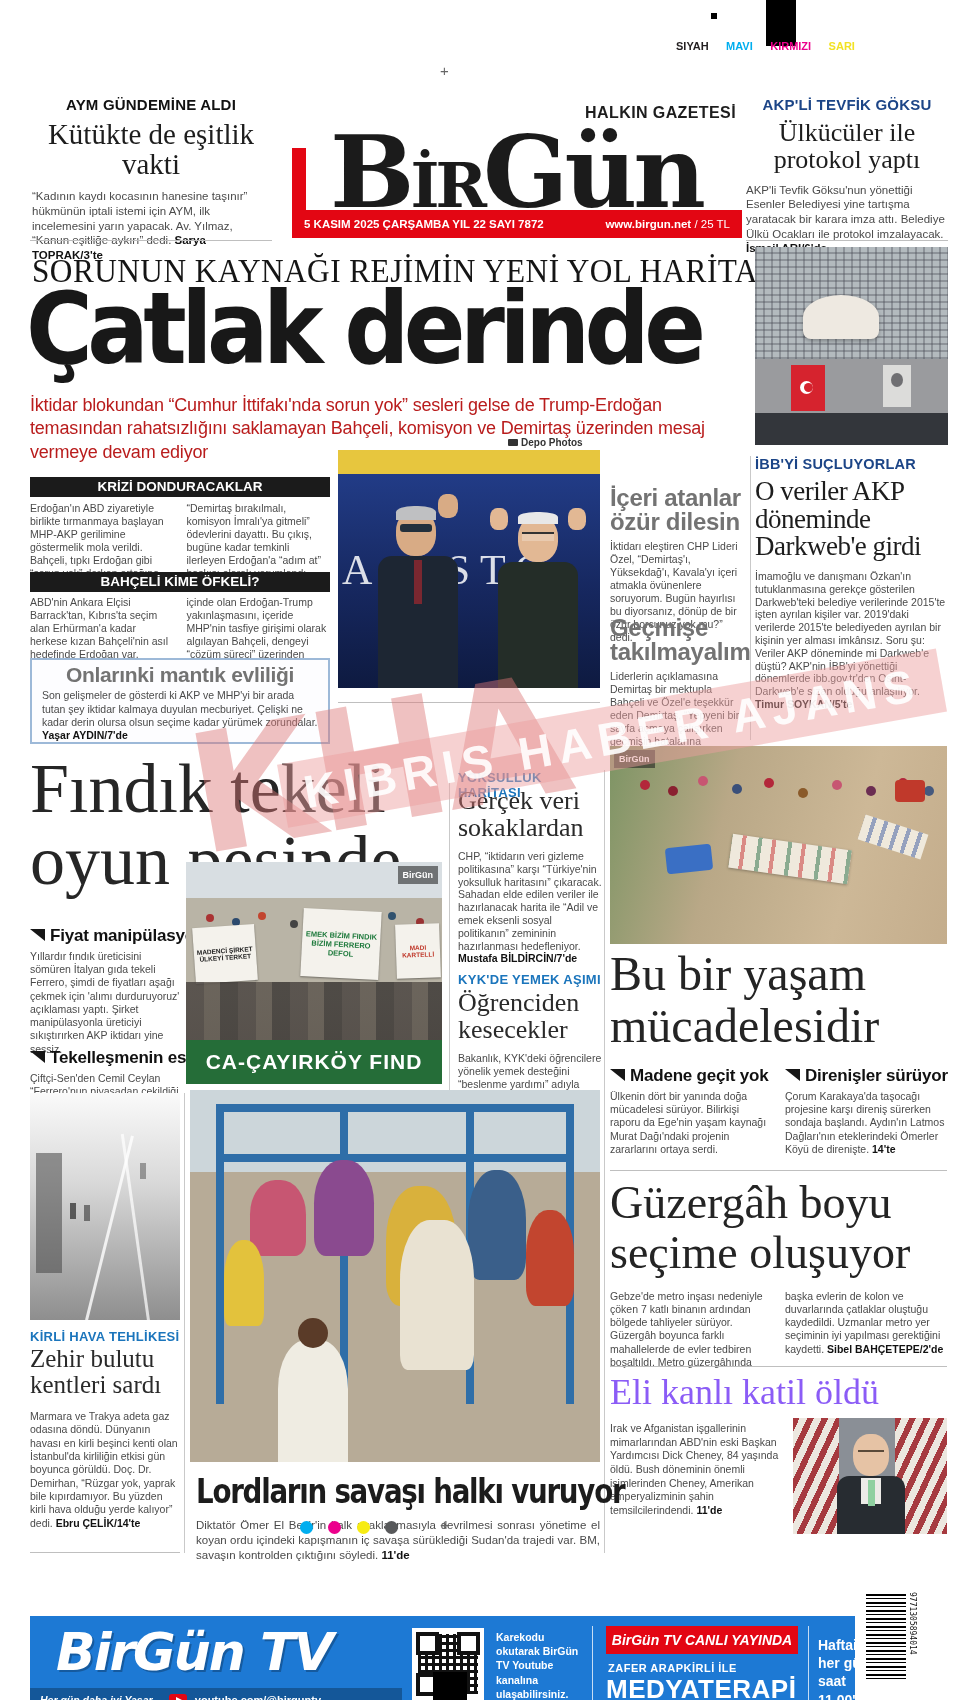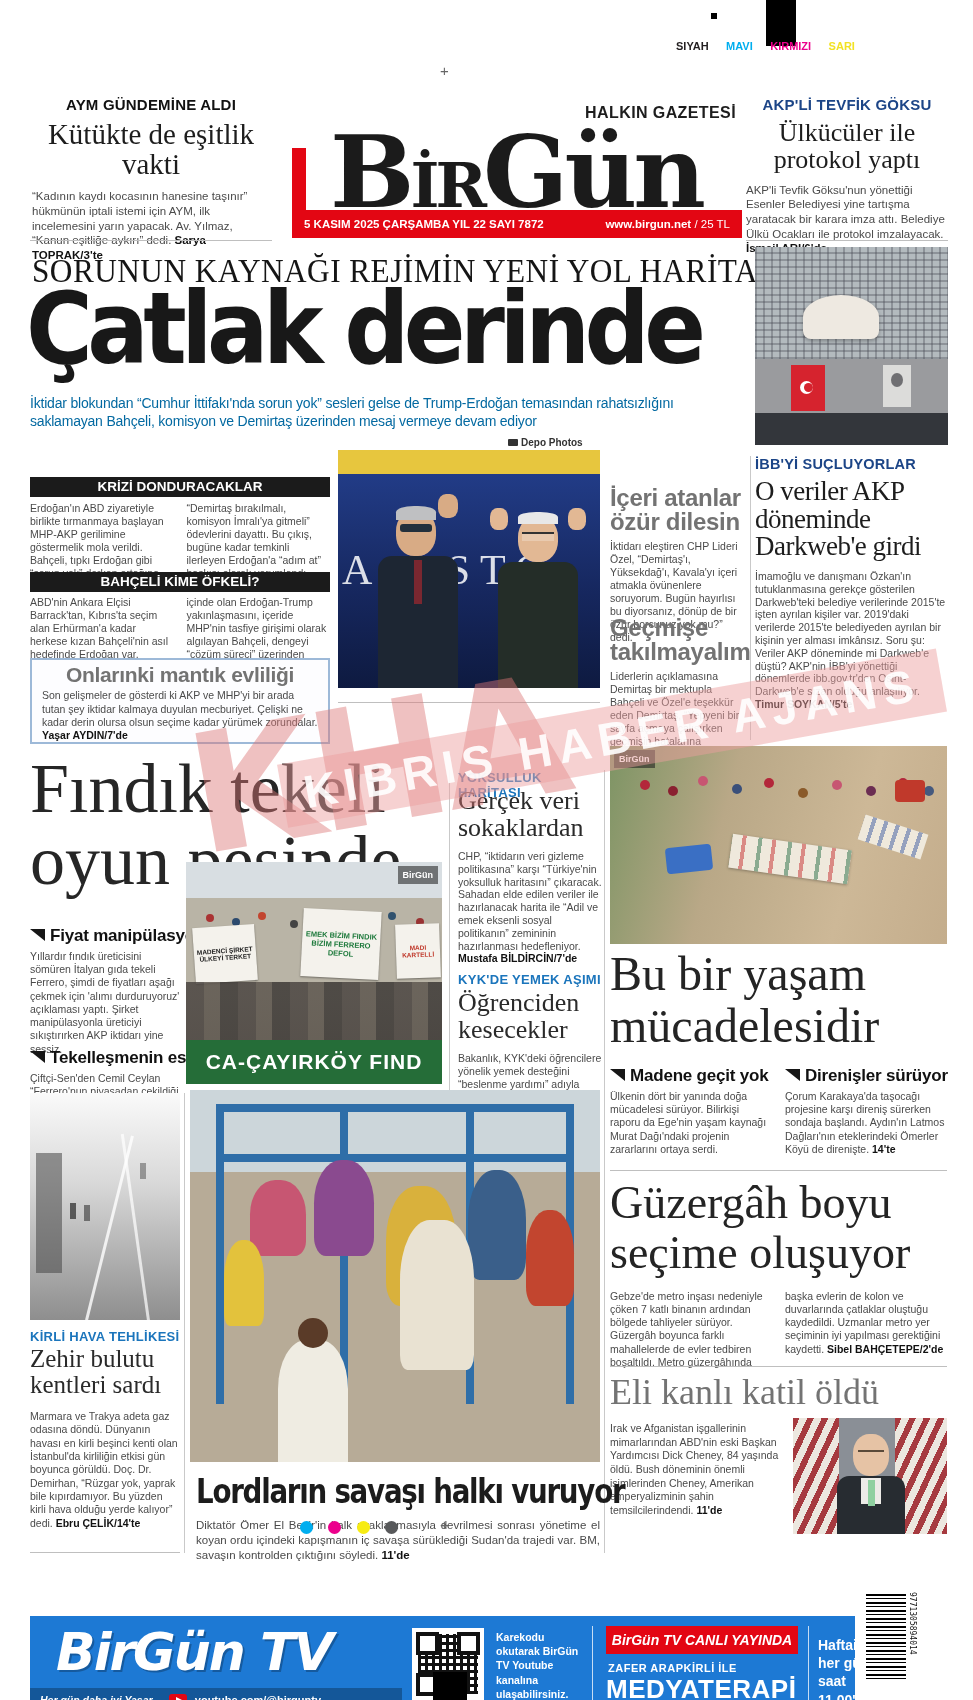--- a/index.html
+++ b/index.html
@@ -81,21 +81,21 @@
     <div class="kick navykick" style="font-size:15px;text-align:center;">AKP'Lİ TEVFİK GÖKSU</div>
     <div class="serifH" style="font-size:26px;line-height:1.05;text-align:center;margin-top:6px;">Ülkücüler ile protokol yaptı</div>
     <p class="body" style="margin:9px 0 0;font-size:11.5px;">
       <span>AKP'li Tevfik Göksu'nun yönettiği Esenler Belediyesi yine tartışma yaratacak bir karara imza attı. Belediye Ülkü Ocakları ile protokol imzalayacak. </span><span class="byline">İsmail ARI/6'da</span>
     </p>
   </div>
   <div class="hr" style="left:746px;top:240px;width:202px;"></div>
 
   <div class="abs serifH" style="left:32px;top:252px;width:712px;font-size:34px;white-space:nowrap;transform:scaleX(.92);transform-origin:left top;letter-spacing:.5px;color:#151515;">SORUNUN KAYNAĞI REJİMİN YENİ YOL HARİTASI</div>
   <div class="abs" style="left:26px;top:282px;width:740px;font-family:'DejaVu Sans',sans-serif;font-weight:bold;font-size:99px;line-height:.95;letter-spacing:-6px;transform:scaleX(.92);transform-origin:left top;color:#181818;white-space:nowrap;">Çatlak derinde</div>
-  <div class="abs" style="left:30px;top:394px;width:714px;font-size:14px;line-height:1.3;color:#0369a1;letter-spacing:-.2px;">İktidar blokundan “Cumhur İttifakı'nda sorun yok” sesleri gelse de Trump-Erdoğan temasından rahatsızlığını saklamayan Bahçeli, komisyon ve Demirtaş üzerinden mesaj vermeye devam ediyor</div>
+  <div class="abs" style="left:30px;top:394px;width:714px;font-size:18px;line-height:1.3;color:#b91c1c;letter-spacing:-.2px;">İktidar blokundan “Cumhur İttifakı'nda sorun yok” sesleri gelse de Trump-Erdoğan temasından rahatsızlığını saklamayan Bahçeli, komisyon ve Demirtaş üzerinden mesaj vermeye devam ediyor</div>
 
   <div class="ph" style="left:755px;top:247px;width:193px;height:198px;background:#b3babe;">
     <div style="position:absolute;left:0;top:0;right:0;height:112px;
          background-image:repeating-linear-gradient(90deg,rgba(70,72,82,.35) 0 2px,transparent 2px 8px),repeating-linear-gradient(0deg,rgba(70,72,82,.35) 0 2px,transparent 2px 7px);"></div>
     <div style="position:absolute;left:48px;top:48px;width:76px;height:44px;background:#eee9e1;border-radius:50% 50% 8px 8px;box-shadow:0 2px 4px rgba(0,0,0,.3);"></div>
     <div style="position:absolute;left:0;top:112px;right:0;height:56px;background:#9a9b9e;"></div>
     <div style="position:absolute;left:36px;top:118px;width:34px;height:46px;background:#d6232e;">
       <div style="position:absolute;left:9px;top:16px;width:13px;height:13px;border-radius:50%;background:#fff;"></div>
       <div style="position:absolute;left:13px;top:18px;width:9px;height:9px;border-radius:50%;background:#d6232e;"></div>
     </div>
@@ -227,21 +227,21 @@
   </p>
 
   <div class="hr" style="left:610px;top:1170px;width:337px;"></div>
   <div class="abs serifH" style="left:610px;top:1180px;font-size:46px;line-height:1;color:#242424;">Güzergâh boyu</div>
   <div class="abs serifH" style="left:610px;top:1230px;font-size:46px;line-height:1;color:#242424;">seçime oluşuyor</div>
   <p class="abs body cols2" style="left:610px;top:1290px;width:337px;margin:0;font-size:10.5px;line-height:1.25;">
     <span>Gebze'de metro inşası nedeniyle çöken 7 katlı binanın ardından bölgede tahliyeler sürüyor. Güzergâh boyunca farklı mahallelerde de evler tedbiren boşaltıldı. Metro güzergâhında başka evlerin de kolon ve duvarlarında çatlaklar oluştuğu kaydedildi. Uzmanlar metro yer seçiminin iyi yapılması gerektiğini kaydetti. </span><span class="byline">Sibel BAHÇETEPE/2'de</span>
   </p>
 
   <div class="hr" style="left:610px;top:1366px;width:337px;"></div>
-  <div class="abs serifH" style="left:610px;top:1374px;font-size:36px;line-height:1;color:#737373;white-space:nowrap;">Eli kanlı katil öldü</div>
+  <div class="abs serifH" style="left:610px;top:1374px;font-size:36px;line-height:1;color:#8b5cf6;white-space:nowrap;">Eli kanlı katil öldü</div>
   <p class="abs body" style="left:610px;top:1422px;width:170px;margin:0;font-size:10.5px;line-height:1.3;">
     <span>Irak ve Afganistan işgallerinin mimarlarından ABD'nin eski Başkan Yardımcısı Dick Cheney, 84 yaşında öldü. Bush döneminin önemli isimlerinden Cheney, Amerikan emperyalizminin şahin temsilcilerindendi. </span><span class="byline">11'de</span>
   </p>
   <div class="ph" style="left:793px;top:1418px;width:154px;height:116px;background:#8a8f96;">
     <div class="flagstripes" style="position:absolute;left:0;top:0;width:46px;height:116px;"></div>
     <div class="flagstripes" style="position:absolute;right:0;top:0;width:52px;height:116px;"></div>
     <div style="position:absolute;left:44px;top:58px;width:68px;height:58px;background:#272c31;border-radius:12px 12px 0 0;"></div>
     <div style="position:absolute;left:68px;top:60px;width:20px;height:26px;background:#ecebe7;"></div>
     <div style="position:absolute;left:75px;top:62px;width:7px;height:26px;background:#8fd0a0;"></div>
     <div style="position:absolute;left:60px;top:16px;width:36px;height:42px;background:#e6c3a5;border-radius:45%;"></div>

